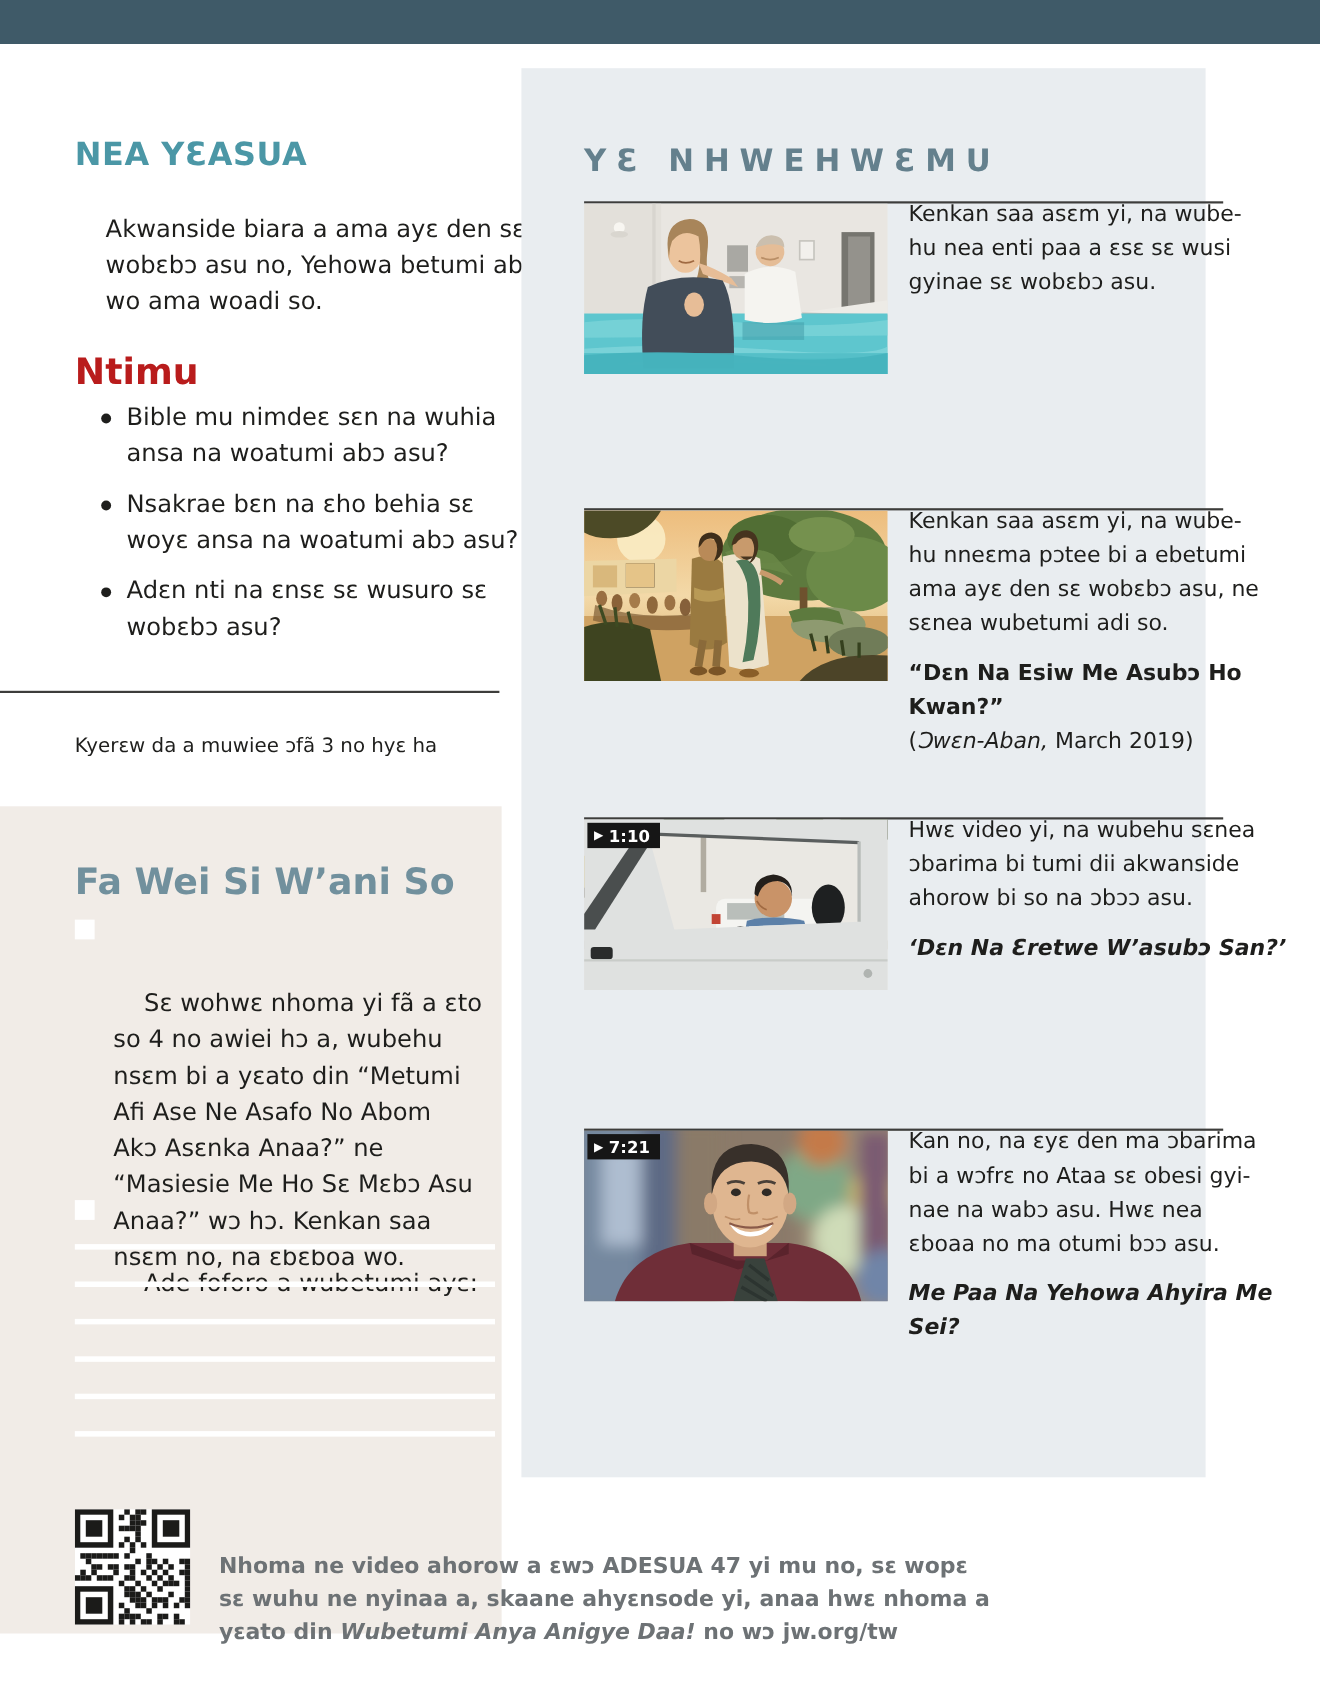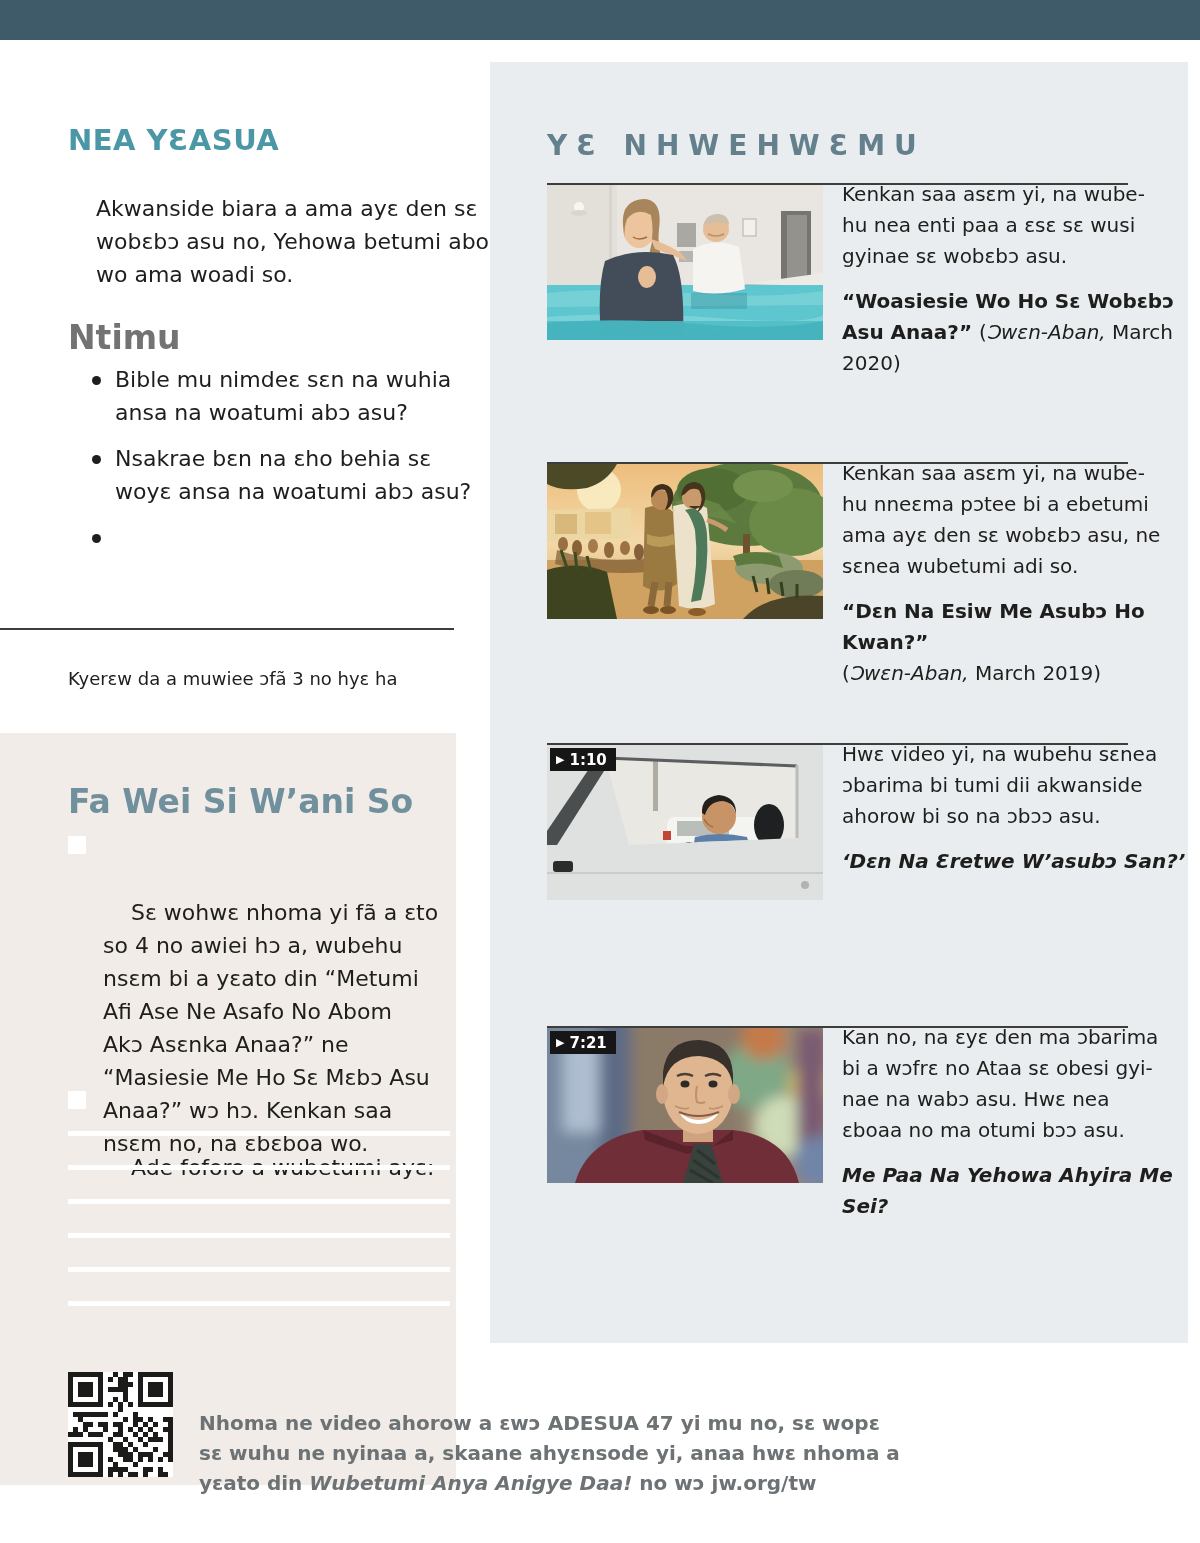--- a/index.html
+++ b/index.html
@@ -5,40 +5,40 @@
   html,body{margin:0;padding:0;}
   body{width:1200px;height:1543px;position:relative;background:#ffffff;
        font-family:"DejaVu Sans","Liberation Sans",sans-serif;color:#1e1e1c;overflow:hidden;}
   .abs{position:absolute;}
   .pre{white-space:pre;margin-left:28px;}
   
   .topbar{left:0;top:0;width:1200px;height:40px;background:#3f5a68;}
   
   .study-title{left:68px;top:104px;font-size:29px;font-weight:bold;color:#4b97a6;letter-spacing:.5px;}
   .intro{left:68px;top:170px;font-size:22px;line-height:33px;}
-  .ntimu{left:68px;top:291px;font-size:33px;font-weight:bold;color:#737373;}
+  .ntimu{left:68px;top:291px;font-size:33px;font-weight:bold;color:#b91c1c;}
   .bullets{left:90px;top:363px;list-style:none;margin:0;padding:0;}
   .bullets li{position:relative;padding-left:25px;margin-bottom:13px;font-size:22px;line-height:33px;white-space:pre;}
   .bullets li .dot{position:absolute;left:2px;top:13px;width:9px;height:9px;border-radius:50%;background:#1e1e1c;}
   .hr-left{left:0;top:628px;width:454px;height:2px;background:#3d3d3b;}
   .date-note{left:68px;top:650px;font-size:18px;}
   
   .apply-box{left:0;top:733px;width:456px;height:752px;background:#f1ece7;}
   .box-title{position:absolute;left:68px;top:22px;font-size:33px;font-weight:bold;color:#71909d;}
   .check-item{position:absolute;left:68px;padding-left:35px;font-size:22px;line-height:33px;white-space:pre;}
   .check-item .checkbox{position:absolute;left:0;top:6px;width:18px;height:18px;background:#ffffff;}
   .c1{top:97px;} .c2{top:352px;}
   .wlines{position:absolute;left:68px;top:398px;width:382px;}
   .wline{height:5px;background:#ffffff;margin-bottom:29px;}
   
   .bottom{left:68px;top:1372px;display:flex;}
   .footer-text{margin-left:26px;margin-top:36px;font-size:20px;line-height:30px;font-weight:bold;color:#6d7275;white-space:pre;}
   .footer-text .it{font-style:italic;}
   
-  .panel{left:490px;top:62px;width:698px;height:1281px;background:#e9edf0;}
+  .panel{left:474px;top:62px;width:622px;height:1281px;background:#e9edf0;}
   .panel-title{position:absolute;left:57px;top:44px;font-size:28px;font-weight:bold;color:#64808d;letter-spacing:9px;}
   .res-item{position:absolute;left:57px;width:581px;border-top:2px solid #3d3d3b;}
   .i0{top:121px;} .i1{top:400px;} .i2{top:681px;} .i3{top:964px;}
   .res-row{display:flex;}
   .thumb{position:relative;width:276px;height:155px;flex:0 0 276px;}
   .thumb svg{display:block;width:276px;height:155px;}
   .badge{position:absolute;top:3px;left:3px;height:21px;background:#161616;color:#fff;
          display:flex;align-items:center;gap:5px;padding:1px 9px 1px 6px;font-size:15px;font-weight:bold;}
   .badge .tri{font-size:11px;line-height:1;}
   .res-text{margin-left:19px;margin-top:-6px;width:300px;}
@@ -55,21 +55,22 @@
 <p class="abs intro pre">Akwanside biara a ama ayɛ den sɛ
 wobɛbɔ asu no, Yehowa betumi aboa
 wo ama woadi so.</p>
 <h2 class="abs ntimu">Ntimu</h2>
 
 <ul class="abs bullets">
   <li><span class="dot"></span><span>Bible mu nimdeɛ sɛn na wuhia
 ansa na woatumi abɔ asu?</span></li>
   <li><span class="dot"></span><span>Nsakrae bɛn na ɛho behia sɛ
 woyɛ ansa na woatumi abɔ asu?</span></li>
-  <li><span class="dot"></span></li>
+  <li><span class="dot"></span><span>Adɛn nti na ɛnsɛ sɛ wusuro sɛ
+wobɛbɔ asu?</span></li>
 </ul>
 
 <div class="abs hr-left"></div>
 <p class="abs date-note">Kyerɛw da a muwiee ɔfã 3 no hyɛ ha</p>
 
 <div class="abs apply-box">
   <h2 class="box-title">Fa Wei Si W’ani So</h2>
   <div class="check-item c1">
     <span class="checkbox"></span>
     <span>Sɛ wohwɛ nhoma yi fã a ɛto
@@ -264,23 +265,20 @@
           <ellipse cx="100" cy="92" rx="9" ry="11" fill="#e7bd97"></ellipse>
           <path d="M86,52 Q92,56 100,52" stroke="#a06a42" stroke-width="1.5" fill="none"></path>
           <rect x="0" y="136" width="276" height="19" fill="#4fbcc6" opacity=".85"></rect>
           <path d="M0,138 Q70,132 150,139 T276,136 L276,155 L0,155 Z" fill="#45b2bd" opacity=".9"></path>
         </svg>
       </div>
       <div class="res-text">
         <div class="res-body">Kenkan saa asɛm yi, na wube-
 hu nea enti paa a ɛsɛ sɛ wusi
 gyinae sɛ wobɛbɔ asu.</div>
-        <div class="res-ref"><span class="b">“Woasiesie Wo Ho Sɛ Wobɛbɔ
-Asu Anaa?” </span><span>(</span><span class="i">Ɔwɛn-Aban,</span><span> March
-2020)</span></div>
       </div>
     </div>
   </div>
 
   <div class="res-item i1">
     <div class="res-row">
       <div class="thumb">
         <svg viewBox="0 0 276 155">
           <defs>
             <linearGradient id="sky2" x1="0" y1="0" x2="0" y2="1">

